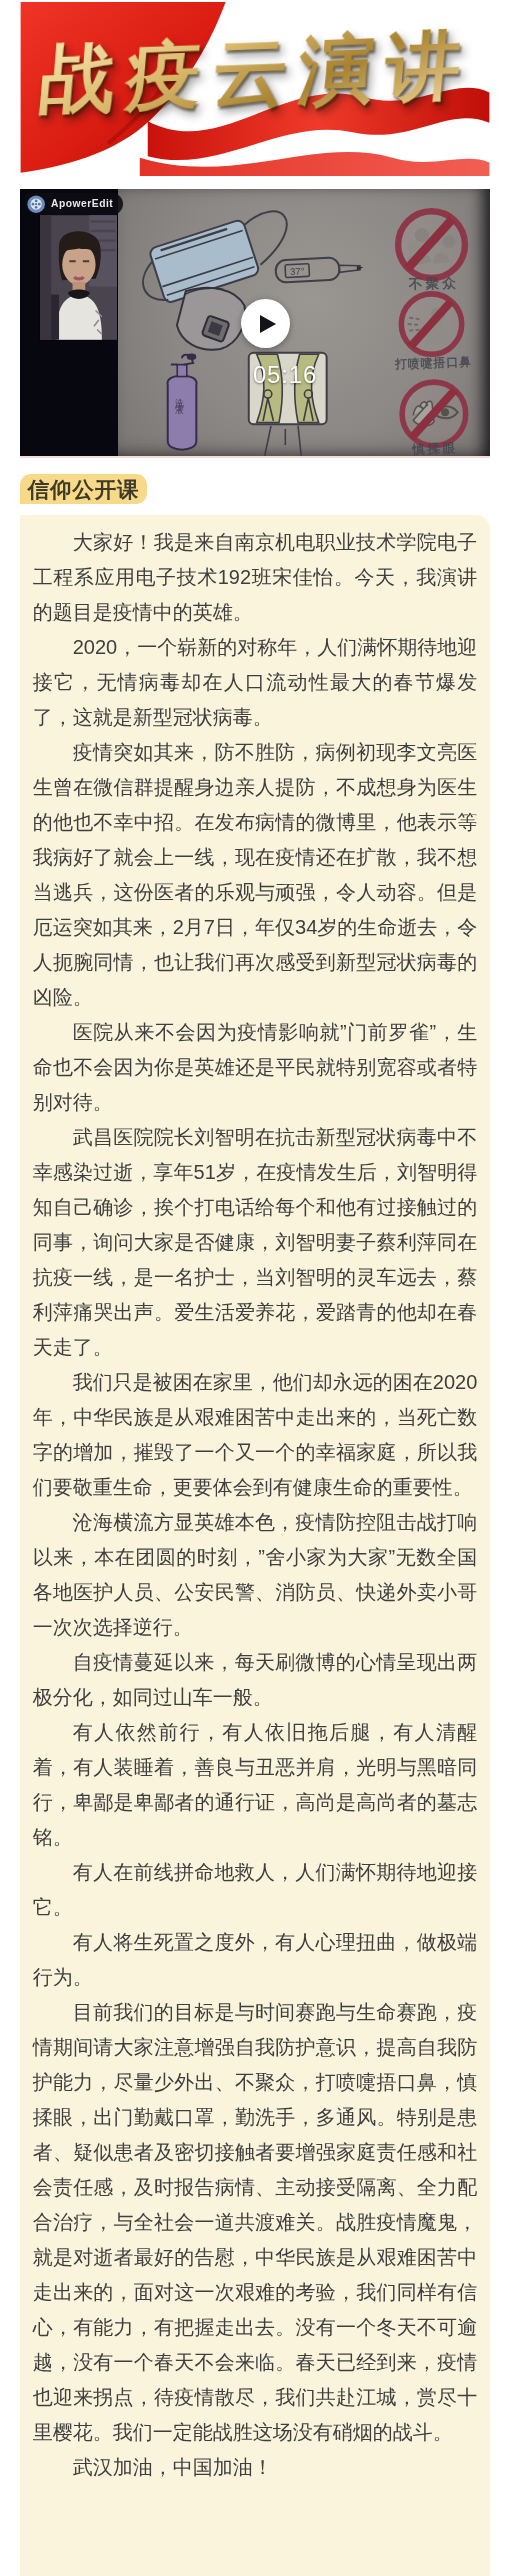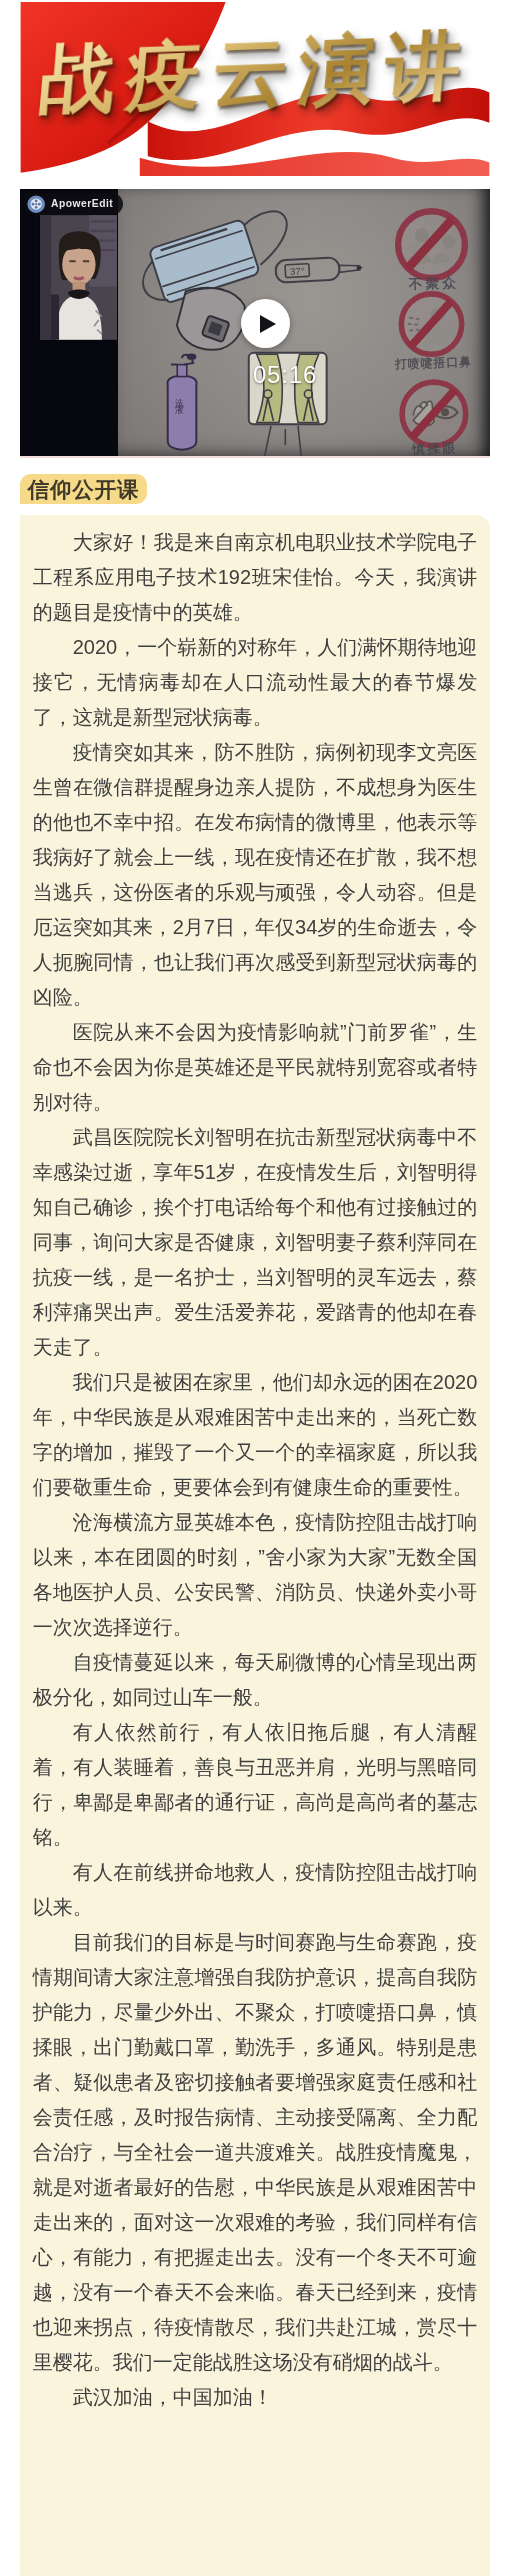--- a/index.html
+++ b/index.html
@@ -217,17 +217,18 @@
 <div class="card">
   <p>大家好！我是来自南京机电职业技术学院电子工程系应用电子技术192班宋佳怡。今天，我演讲的题目是疫情中的英雄。</p>
   <p>2020，一个崭新的对称年，人们满怀期待地迎接它，无情病毒却在人口流动性最大的春节爆发了，这就是新型冠状病毒。</p>
   <p>疫情突如其来，防不胜防，病例初现李文亮医生曾在微信群提醒身边亲人提防，不成想身为医生的他也不幸中招。在发布病情的微博里，他表示等我病好了就会上一线，现在疫情还在扩散，我不想当逃兵，这份医者的乐观与顽强，令人动容。但是厄运突如其来，2月7日，年仅34岁的生命逝去，令人扼腕同情，也让我们再次感受到新型冠状病毒的凶险。</p>
   <p>医院从来不会因为疫情影响就”门前罗雀”，生命也不会因为你是英雄还是平民就特别宽容或者特别对待。</p>
   <p>武昌医院院长刘智明在抗击新型冠状病毒中不幸感染过逝，享年51岁，在疫情发生后，刘智明得知自己确诊，挨个打电话给每个和他有过接触过的同事，询问大家是否健康，刘智明妻子蔡利萍同在抗疫一线，是一名护士，当刘智明的灵车远去，蔡利萍痛哭出声。爱生活爱养花，爱踏青的他却在春天走了。</p>
   <p>我们只是被困在家里，他们却永远的困在2020年，中华民族是从艰难困苦中走出来的，当死亡数字的增加，摧毁了一个又一个的幸福家庭，所以我们要敬重生命，更要体会到有健康生命的重要性。</p>
   <p>沧海横流方显英雄本色，疫情防控阻击战打响以来，本在团圆的时刻，”舍小家为大家”无数全国各地医护人员、公安民警、消防员、快递外卖小哥一次次选择逆行。</p>
   <p>自疫情蔓延以来，每天刷微博的心情呈现出两极分化，如同过山车一般。</p>
   <p>有人依然前行，有人依旧拖后腿，有人清醒着，有人装睡着，善良与丑恶并肩，光明与黑暗同行，卑鄙是卑鄙者的通行证，高尚是高尚者的墓志铭。</p>
-  <p>有人在前线拼命地救人，疫情防控阻击战打响以来。</p>
+  <p>有人在前线拼命地救人，人们满怀期待地迎接它。</p>
+  <p>有人将生死置之度外，有人心理扭曲，做极端行为。</p>
   <p>目前我们的目标是与时间赛跑与生命赛跑，疫情期间请大家注意增强自我防护意识，提高自我防护能力，尽量少外出、不聚众，打喷嚏捂口鼻，慎揉眼，出门勤戴口罩，勤洗手，多通风。特别是患者、疑似患者及密切接触者要增强家庭责任感和社会责任感，及时报告病情、主动接受隔离、全力配合治疗，与全社会一道共渡难关。战胜疫情魔鬼，就是对逝者最好的告慰，中华民族是从艰难困苦中走出来的，面对这一次艰难的考验，我们同样有信心，有能力，有把握走出去。没有一个冬天不可逾越，没有一个春天不会来临。春天已经到来，疫情也迎来拐点，待疫情散尽，我们共赴江城，赏尽十里樱花。我们一定能战胜这场没有硝烟的战斗。</p>
   <p>武汉加油，中国加油！</p>
 </div>
 
 
 </body></html>

